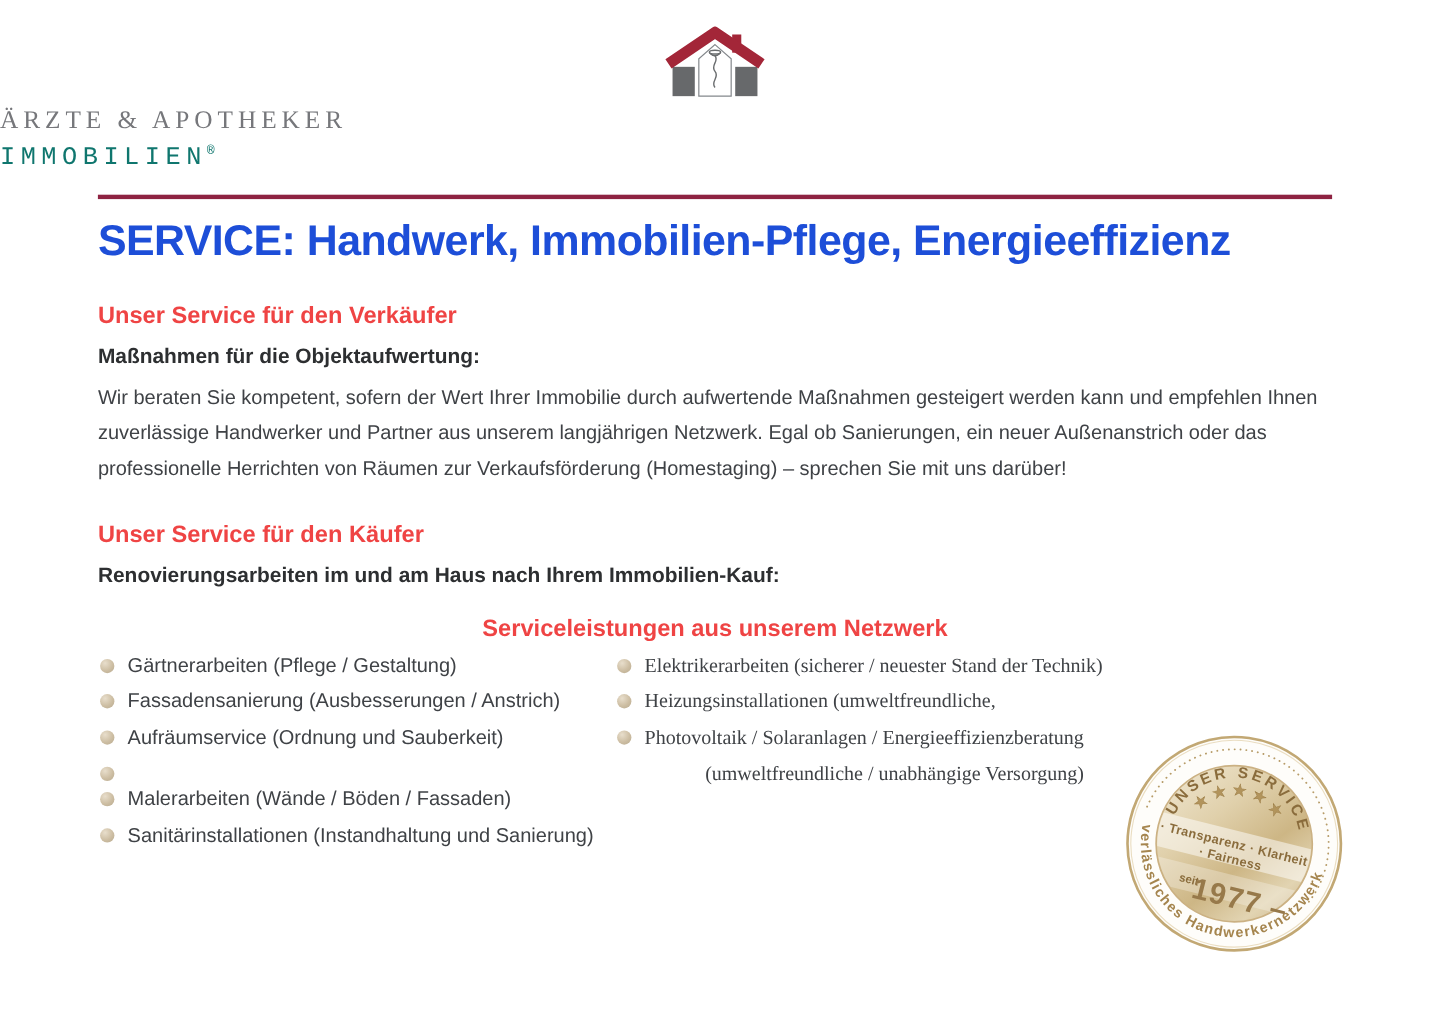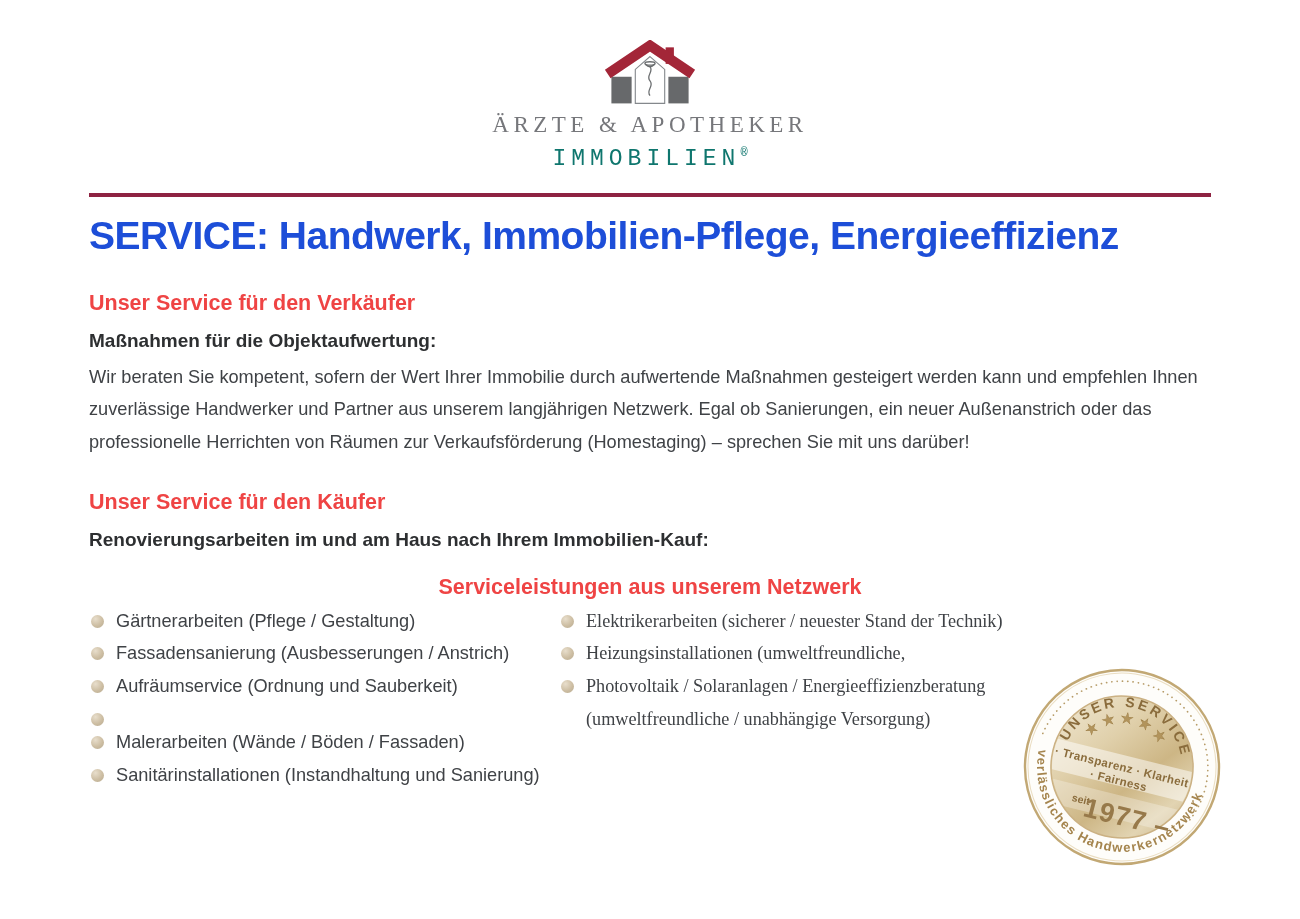--- a/index.html
+++ b/index.html
@@ -1,38 +1,38 @@
 <!DOCTYPE html>
 <html lang="de"><head>
 <meta charset="utf-8">
 <style>
   html,body{margin:0;padding:0;background:#ffffff;}
   body{font-family:"Liberation Sans",sans-serif;color:#3F4246;-webkit-font-smoothing:antialiased;}
   .page{position:relative;width:1300px;height:919px;background:#ffffff;overflow:hidden;margin:0 auto;}
 
   
-  .logo-block{padding-top:40px;text-align:center;}
+  .logo-block{padding-top:24px;text-align:left;}
   .house-svg{display:block;margin:0 auto 3px auto;width:92px;height:68px;}
   .logo-line1{font-family:"Liberation Serif",serif;color:#76777B;font-size:23px;letter-spacing:4.5px;line-height:28px;}
   .logo-line2{font-family:Liberation Mono, monospace;color:#0f766e;font-size:23px;letter-spacing:5px;line-height:28px;}
   .logo-line2 sup{font-size:12px;letter-spacing:0;}
 
   
   .content{margin:0 89px;}
   .divider{height:4px;background:#8E2342;border:none;margin:20px 0 0 0;}
   h1.page-title{margin:15px 0 0 0;font-size:39px;line-height:48px;font-weight:700;color:#1d4ed8;letter-spacing:-0.5px;}
 
   .sec-heading{margin:30px 0 0 0;font-size:21.5px;line-height:26px;font-weight:700;color:#ef4444;}
   .sec-sub{margin:13px 0 0 0;font-size:19px;line-height:24px;font-weight:700;color:#2D2F31;}
   .sec-body{margin:8px 0 0 0;font-size:18.2px;line-height:32.7px;color:#3F4246;}
 
   .network-heading{margin:22px 0 0 0;text-align:center;}
 
   .list-columns{display:flex;margin-top:5px;}
-  ul.svc-col{list-style:none;margin:0;padding:0;}
+  ul.svc-col{list-style:none;margin:0;padding:0;text-align:right;}
   ul.svc-col.left{width:470px;flex:none;}
   ul.svc-col.right{flex:1;}
   ul.svc-col li{display:flex;align-items:flex-start;font-size:18.2px;line-height:32.7px;color:#3F4246;}
   .bullet{flex:none;width:13px;height:13px;border-radius:50%;margin:10px 12px 0 2px;
           background:radial-gradient(circle at 35% 30%,#E8DECC 0%,#CDBEA3 55%,#B7A98E 100%);}
   .li-text .l1,.li-text .l2{display:block;font-family:Liberation Serif, serif;}
 
   
   .badge{position:absolute;left:1022px;top:667px;width:200px;height:200px;}
   .badge svg{width:100%;height:100%;display:block;}

